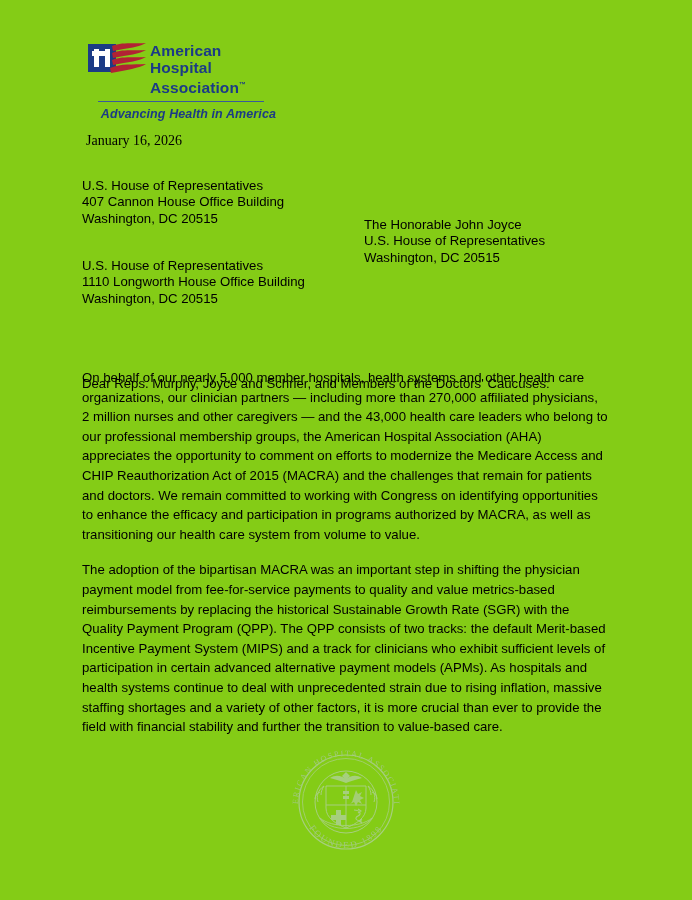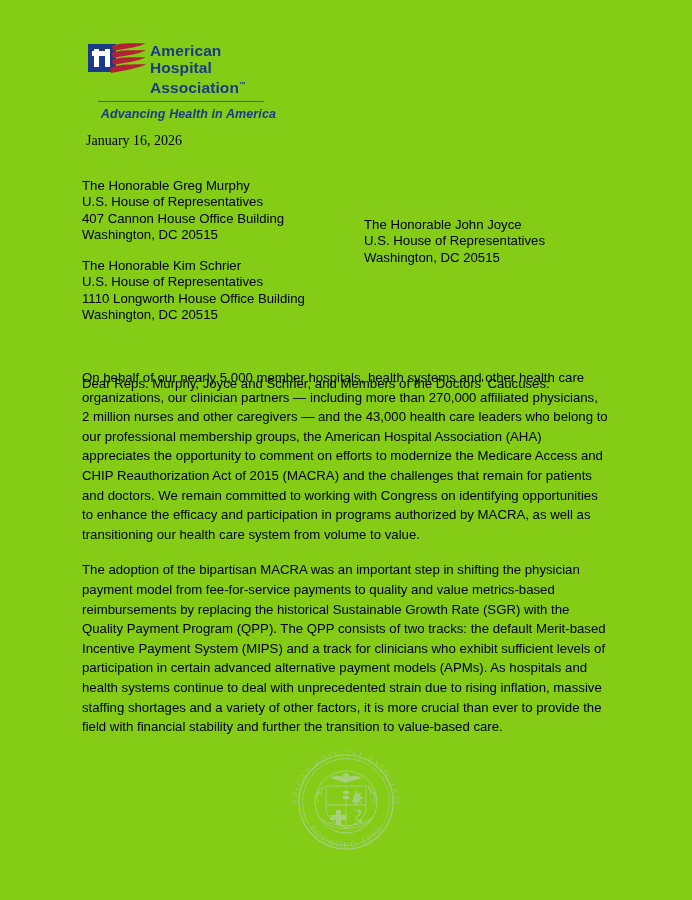--- a/index.html
+++ b/index.html
@@ -251,35 +251,33 @@
     </div>
 
   </div>
 
   <div class="letter">
 
     <div class="date">January 16, 2026</div>
 
     <div class="recipients-row">
       <div class="recipient-col">
-        <div class="recipient-line">The Honorable Greg Murphy</div>
         <div class="recipient-line">U.S. House of Representatives</div>
         <div class="recipient-line">407 Cannon House Office Building</div>
         <div class="recipient-line">Washington, DC 20515</div>
       </div>
       <div class="recipient-col right">
         <div class="recipient-line">The Honorable John Joyce</div>
         <div class="recipient-line">U.S. House of Representatives</div>
         <div class="recipient-line">Washington, DC 20515</div>
       </div>
     </div>
 
     <div class="recipients-row-2">
       <div class="recipient-col">
-        <div class="recipient-line">The Honorable Kim Schrier</div>
         <div class="recipient-line">U.S. House of Representatives</div>
         <div class="recipient-line">1110 Longworth House Office Building</div>
         <div class="recipient-line">Washington, DC 20515</div>
       </div>
     </div>
 
     <div class="salutation">Dear Reps. Murphy, Joyce and Schrier, and Members of the Doctors' Caucuses:</div>
 
     <div class="body-copy">
       <p>On behalf of our nearly 5,000 member hospitals, health systems and other health care organizations, our clinician partners — including more than 270,000 affiliated physicians, 2 million nurses and other caregivers — and the 43,000 health care leaders who belong to our professional membership groups, the American Hospital Association (AHA) appreciates the opportunity to comment on efforts to modernize the Medicare Access and CHIP Reauthorization Act of 2015 (MACRA) and the challenges that remain for patients and doctors. We remain committed to working with Congress on identifying opportunities to enhance the efficacy and participation in programs authorized by MACRA, as well as transitioning our health care system from volume to value.</p>

